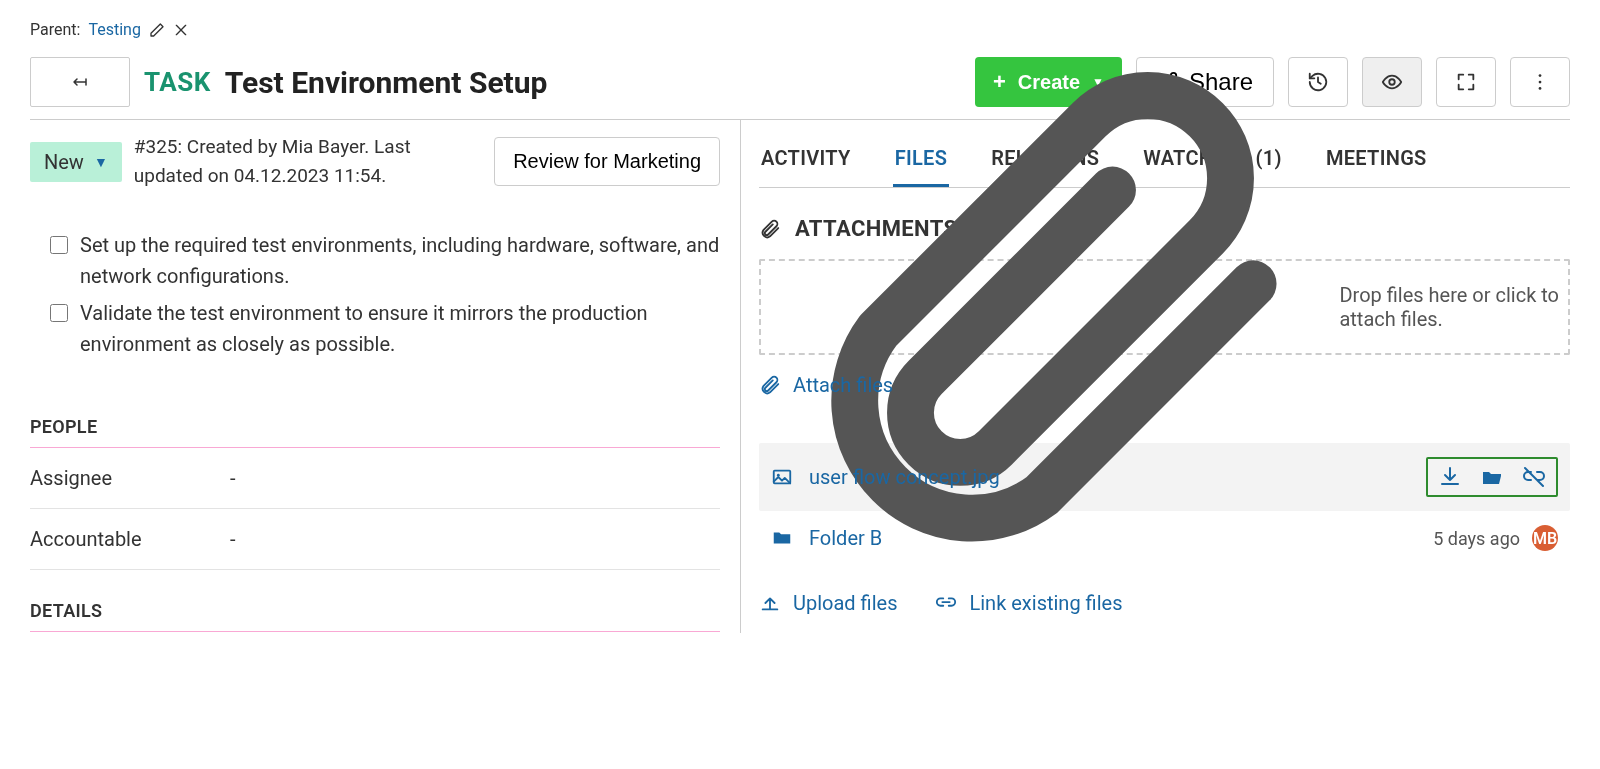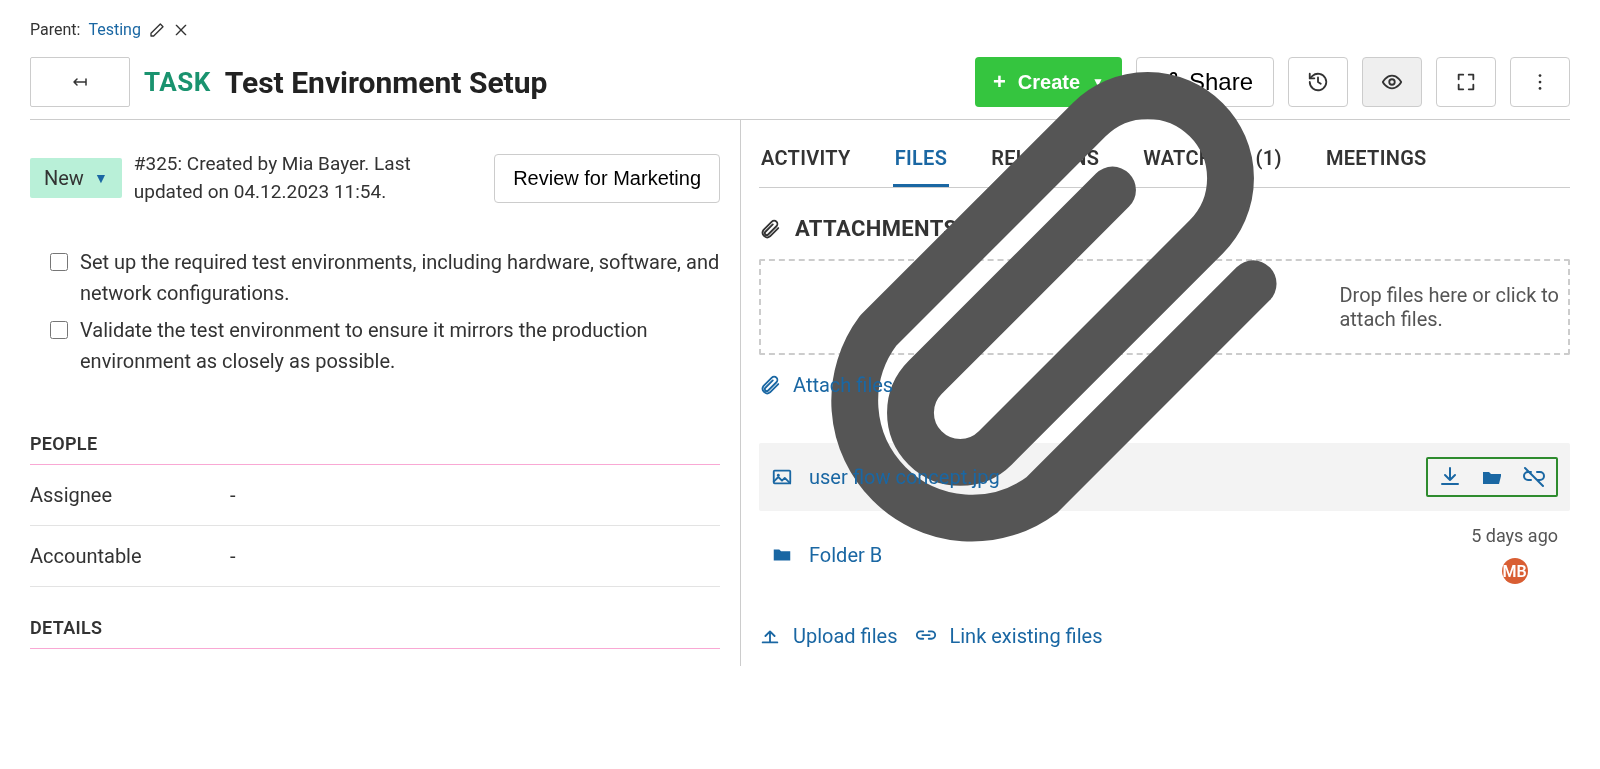--- a/index.html
+++ b/index.html
@@ -55,26 +55,26 @@
   .tab.active { color:#1a67a3; border-bottom-color:#1a67a3; }
 
   .panel-section { padding:28px 0 10px 0; }
   .panel-h { display:flex; align-items:center; gap:14px; font-size:22px; font-weight:700; letter-spacing:0.4px; margin-bottom:18px; }
   .panel-h svg { width:22px; height:22px; }
 
   .dropzone { border:2px dashed #ccc; height:96px; display:flex; align-items:center; justify-content:center; gap:16px; color:#555; font-size:20px; cursor:pointer; border-radius:2px; margin-bottom:18px; }
 
   .link-row { display:flex; align-items:center; gap:12px; color:#1a67a3; font-size:20px; cursor:pointer; margin:8px 0; }
   .link-row svg { width:22px; height:22px; }
-  .link-inline { display:flex; gap:18px; }
+  .link-inline { display:flex; gap:38px; }
 
   .file-row { display:flex; align-items:center; gap:16px; padding:14px 12px; font-size:20px; border-radius:2px; }
   .file-row.hover { background:#f3f3f3; }
   .file-row .name { color:#1a67a3; cursor:pointer; }
-  .file-row .meta { margin-left:auto; color:#555; font-size:18px; display:flex; align-items:center; gap:12px;flex-direction:column; }
+  .file-row .meta { margin-left:auto; color:#555; font-size:18px; display:flex; align-items:center; gap:12px; }
   .avatar { width:26px; height:26px; border-radius:50%; background:#d95e33; color:#fff; font-size:16px; display:flex; align-items:center; justify-content:center; font-weight:600; }
 
   .file-actions { margin-left:auto; display:flex; gap:18px; border:2px solid #2e8b2e; padding:6px 10px; border-radius:2px; }
   .file-actions .act { cursor:pointer; color:#1a67a3; display:flex; }
   .file-actions svg { width:24px; height:24px; }
 
   svg { stroke:currentColor; fill:none; stroke-width:2; stroke-linecap:round; stroke-linejoin:round; }
   .filled { fill:currentColor; stroke:none; }
 </style>
 </head>

